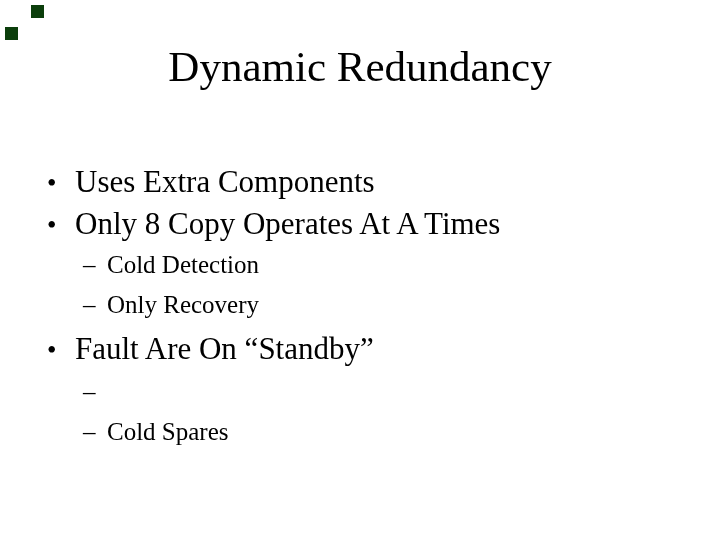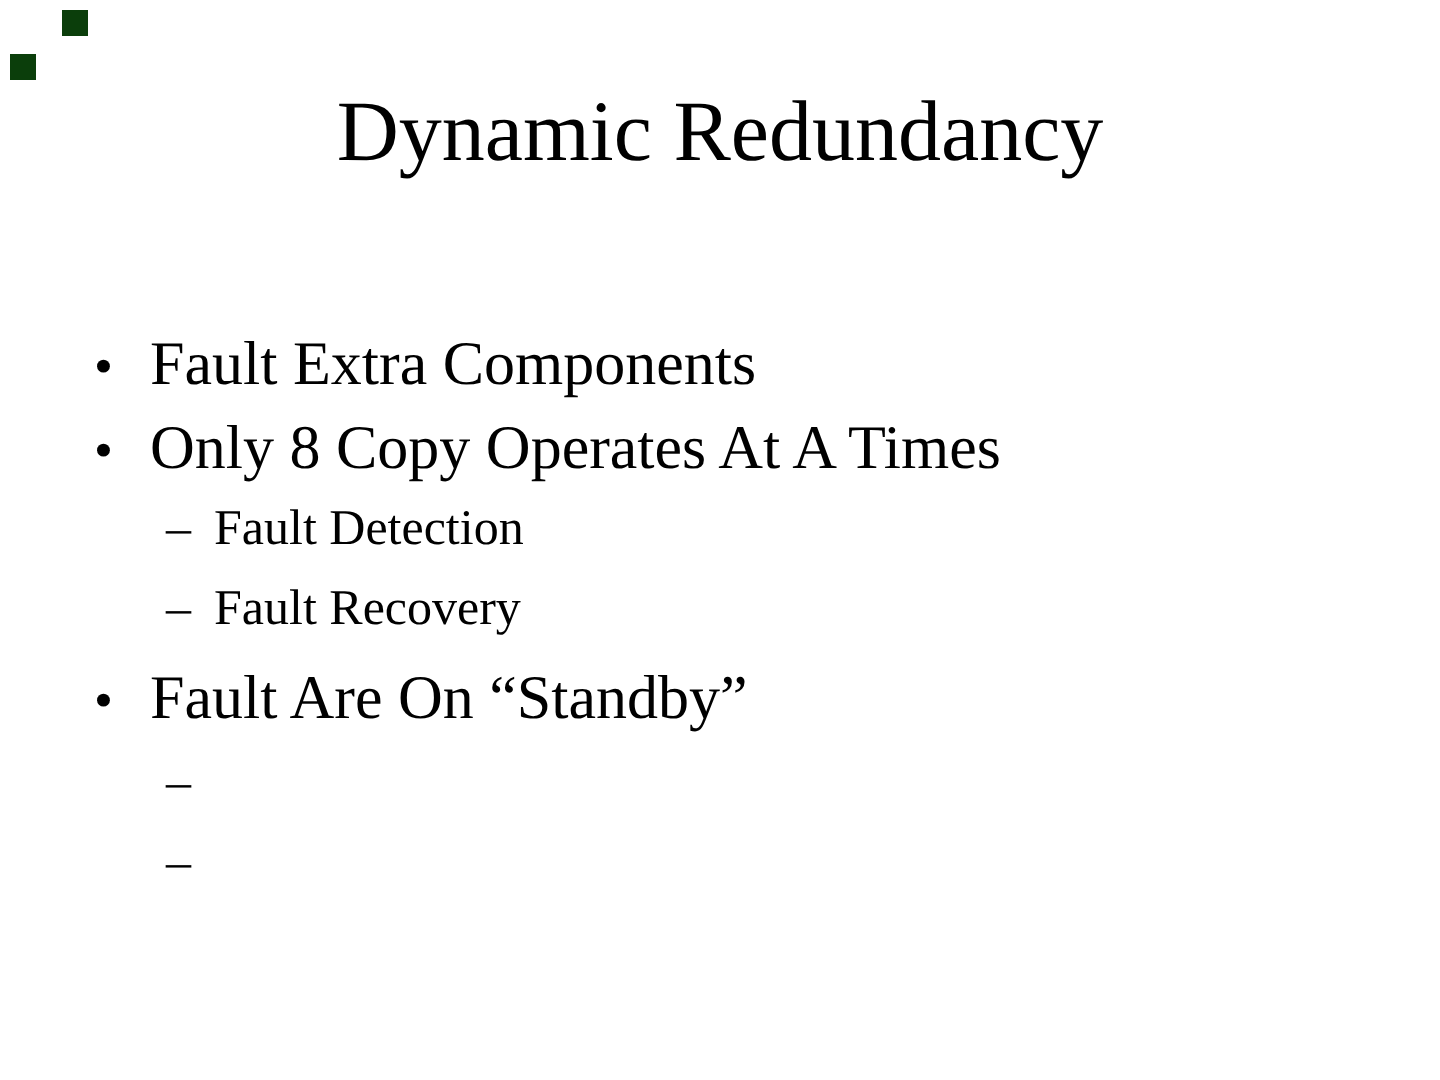--- a/index.html
+++ b/index.html
@@ -73,44 +73,45 @@
 
 <div class="slide">
 
   <div class="corner-artifact artifact-a"></div>
   <div class="corner-artifact artifact-b"></div>
 
   <div class="slide-title">Dynamic Redundancy</div>
 
   <div class="bullet-line l1 pos-b1">
     <span class="marker">•</span>
-    <span class="text">Fault Extra Components</span>
+    <span class="text">Uses Extra Components</span>
   </div>
 
   <div class="bullet-line l1 pos-b2">
     <span class="marker">•</span>
     <span class="text">Only 8 Copy Operates At A Times</span>
   </div>
 
   <div class="bullet-line l2 pos-sub1">
     <span class="marker">–</span>
-    <span class="text">Fault Detection</span>
+    <span class="text">Cold Detection</span>
   </div>
 
   <div class="bullet-line l2 pos-sub2">
     <span class="marker">–</span>
-    <span class="text">Fault Recovery</span>
+    <span class="text">Only Recovery</span>
   </div>
 
   <div class="bullet-line l1 pos-b3">
     <span class="marker">•</span>
     <span class="text">Fault Are On “Standby”</span>
   </div>
 
   <div class="bullet-line l2 pos-sub3">
     <span class="marker">–</span>
   </div>
 
   <div class="bullet-line l2 pos-sub4">
     <span class="marker">–</span>
+    <span class="text">Cold Spares</span>
   </div>
 
 </div>
 
 </body></html>

